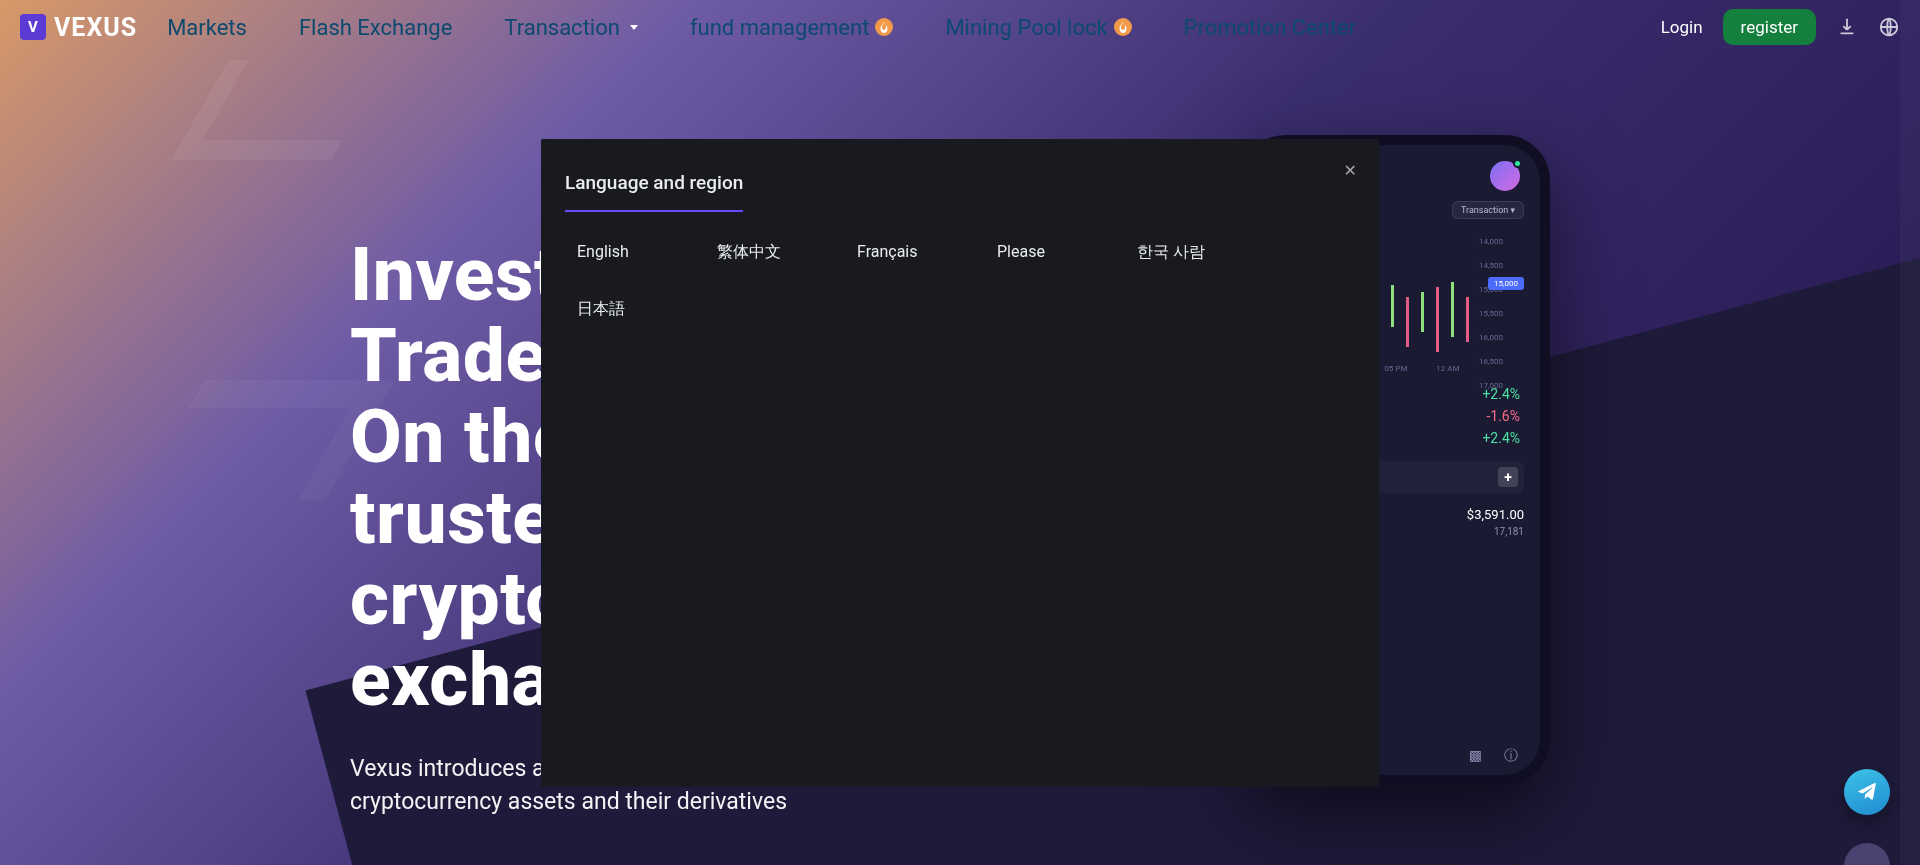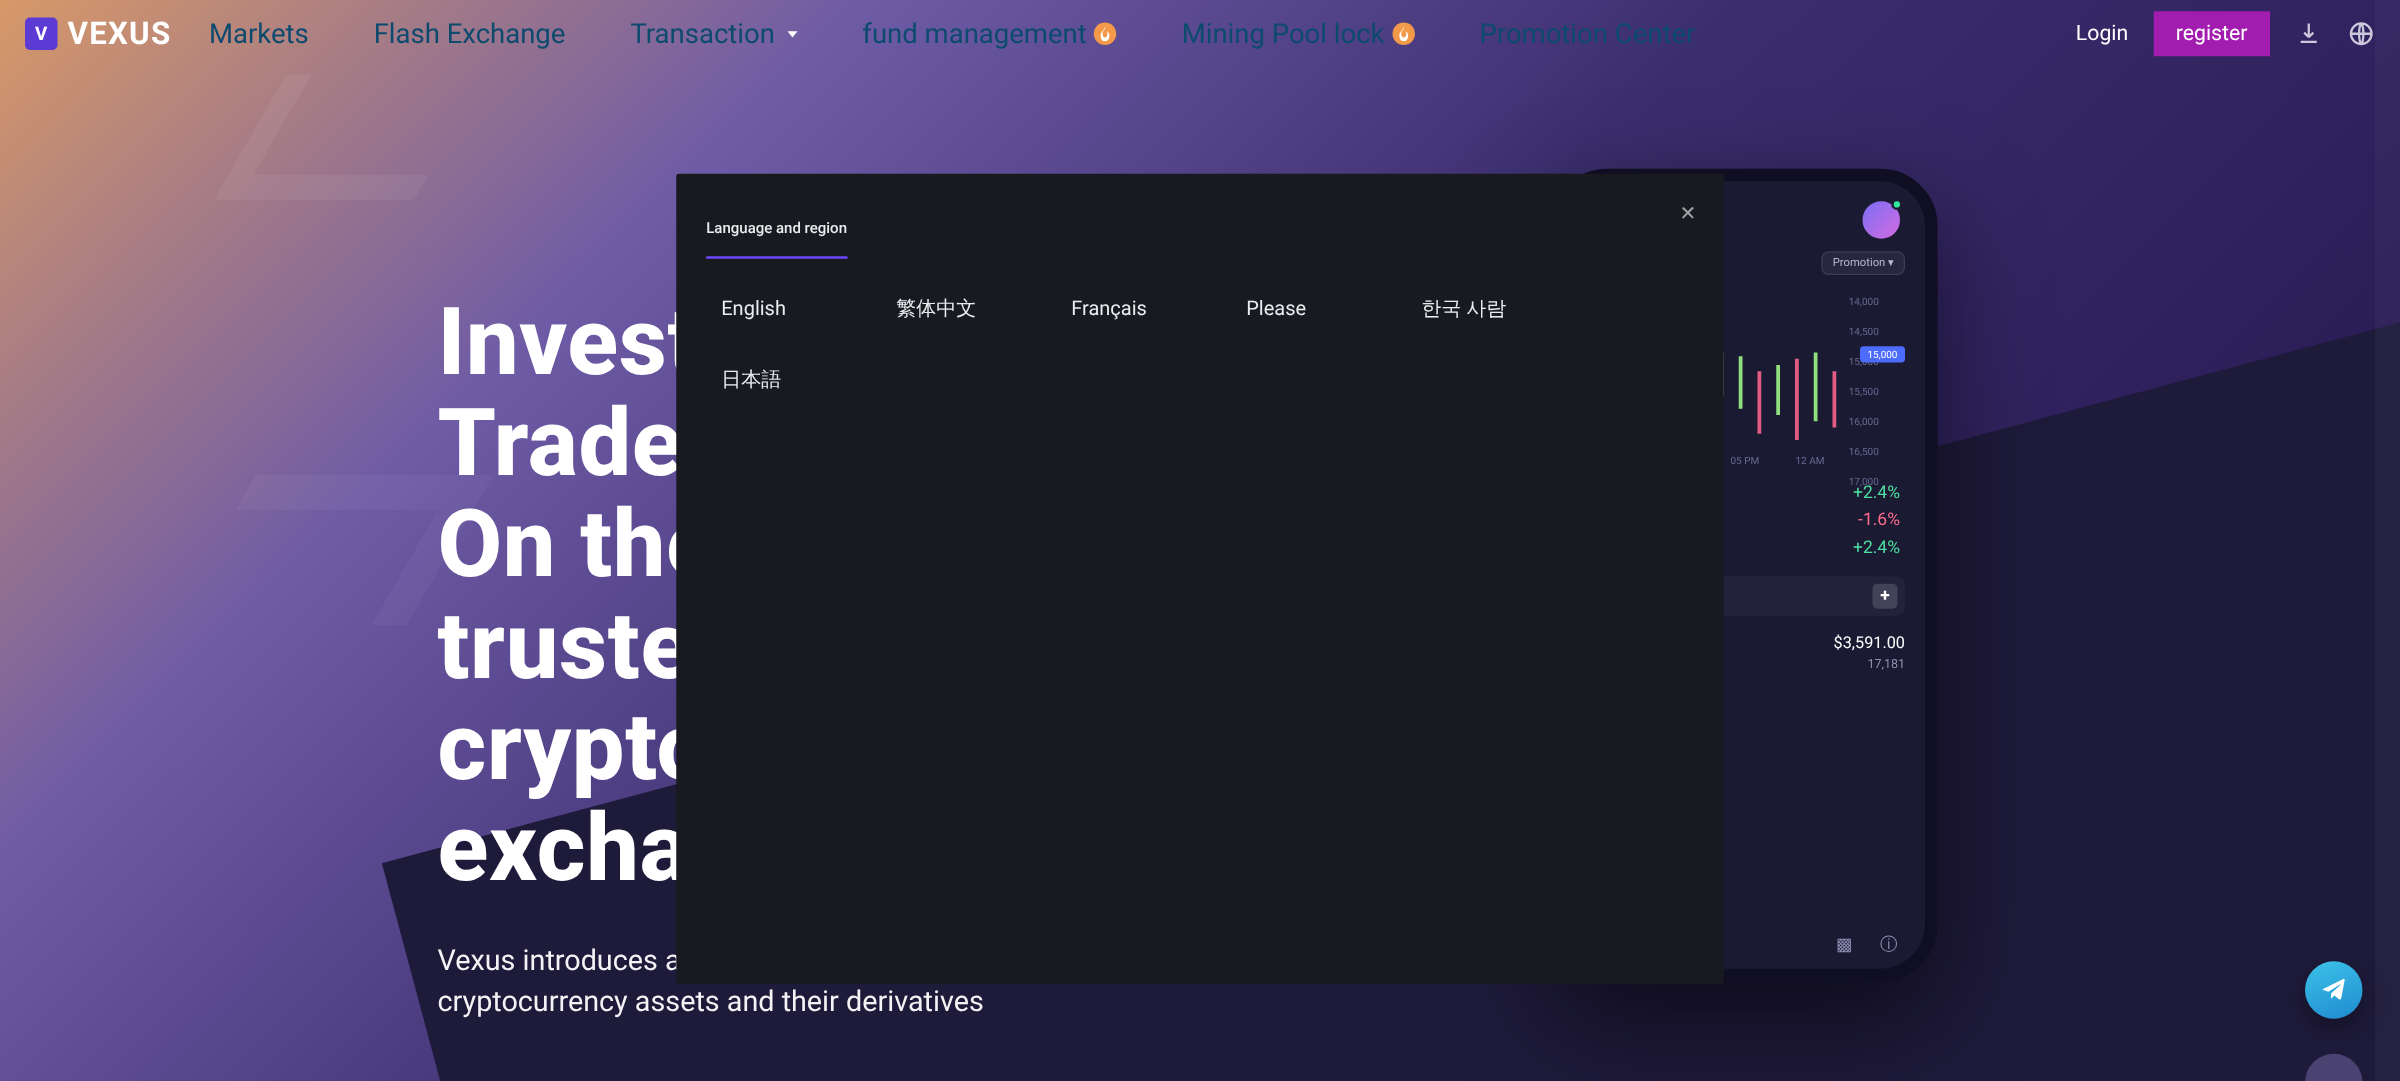--- a/index.html
+++ b/index.html
@@ -58,21 +58,21 @@
     .nav { display: flex; gap: 52px; align-items: center; }
     .nav-item { font-size: 22px; color: #0c4a6e; cursor: pointer; display: flex; align-items: center; gap: 6px; }
     .hot-badge {
       width: 18px; height: 18px; background: #f2994a; border-radius: 50%;
       display: inline-flex; align-items: center; justify-content: center;
     }
     .hot-badge svg { width: 10px; height: 12px; }
     .caret { width: 0; height: 0; border-left: 4px solid transparent; border-right: 4px solid transparent; border-top: 5px solid #fff; margin-left: 4px;}
     .header-right { margin-left: auto; display: flex; align-items: center; gap: 20px; }
     .login-link { font-size: 17px; cursor: pointer; }
-    .register-btn { background: #a21caf; border-radius: 0; padding: 8px 18px; font-size: 17px; cursor: pointer; }
+    .register-btn { background: #15803d; border-radius: 10px; padding: 8px 18px; font-size: 17px; cursor: pointer; }
     .icon-btn { width: 22px; height: 22px; cursor: pointer; opacity: 0.85; }
     
     .hero {
       position: relative; z-index: 1;
       padding-left: 350px;
       padding-top: 180px;
     }
     .hero-title { font-size: 75px; font-weight: 800; line-height: 1.08; letter-spacing: 0.5px; }
     .hero-sub {
       margin-top: 32px; font-size: 23px; font-weight: 400; color: rgba(255,255,255,0.95);
@@ -121,21 +121,21 @@
     .modal {
       margin-top: 139px;
       width: 838px;
       height: 648px;
       background: #181a20;
       border-radius: 2px;
       padding: 32px 24px 24px 24px;
       position: relative;
     }
     .modal-tab {
-      font-size: 12px; font-weight: 500; color: #eaecef;
+      font-size: 19px; font-weight: 500; color: #eaecef;
       padding-bottom: 16px;
       border-bottom: 2px solid #6b48ff;
       display: inline-block;
     }
     .modal-close {
       position: absolute; top: 22px; right: 22px; cursor: pointer; opacity: 0.6; font-size:16px;
     }
     .modal-prompt { margin-top: 34px; font-size: 18.5px; color: #eaecef; }
     .lang-grid { margin-top: 22px; display: flex; flex-wrap: wrap; gap: 0; }
     .lang-item {
@@ -226,21 +226,21 @@
 
 </div>
 
 <div class="phone">
   <div class="phone-head">
     <div class="avatar-wrap">
       <div class="avatar"></div>
       <div class="dot-green"></div>
     </div>
   </div>
-  <div class="stats-pill">Promotion ▾</div>
+  <div class="stats-pill">Transaction ▾</div>
   <div class="chart-area">
     <div class="yscale">
       <span>14,000</span>
       <span>14,500</span>
       <span>15,000</span>
       <span>15,500</span>
       <span>16,000</span>
       <span>16,500</span>
       <span>17,000</span>
     </div>

